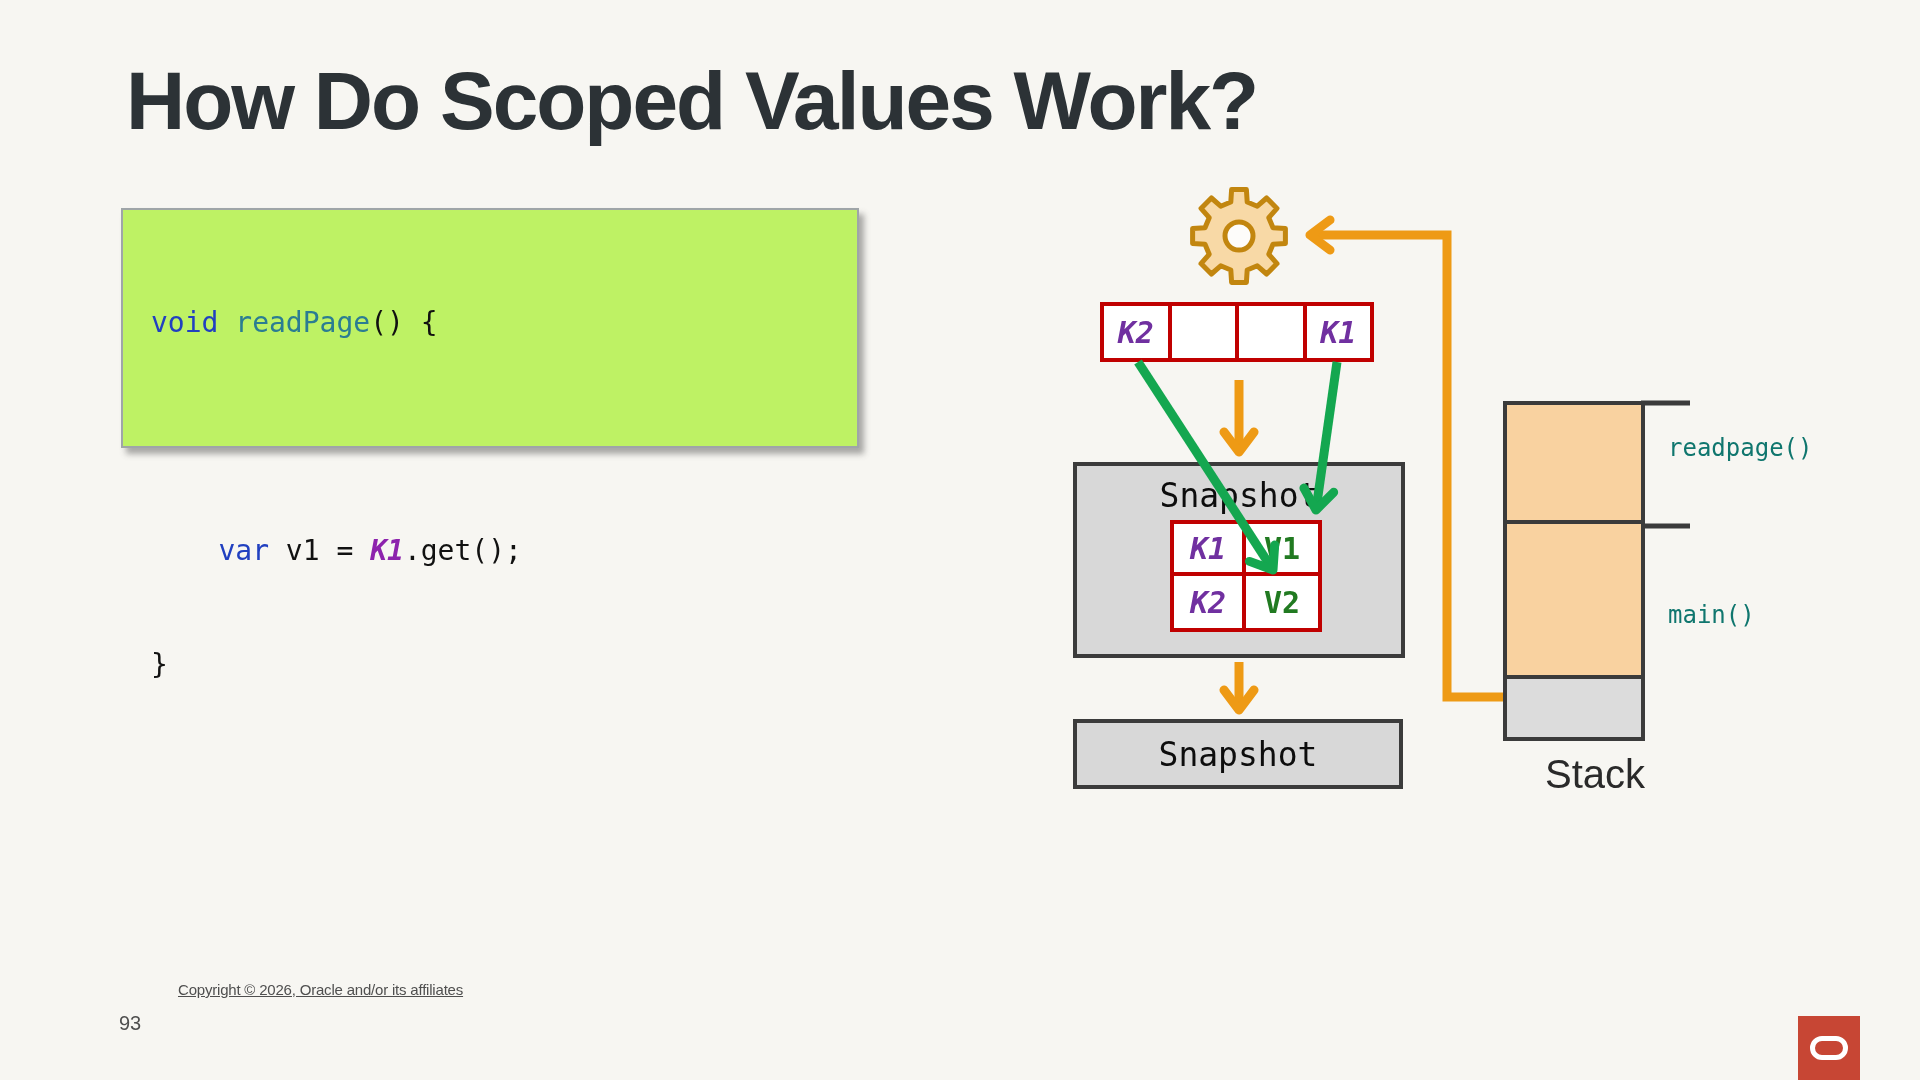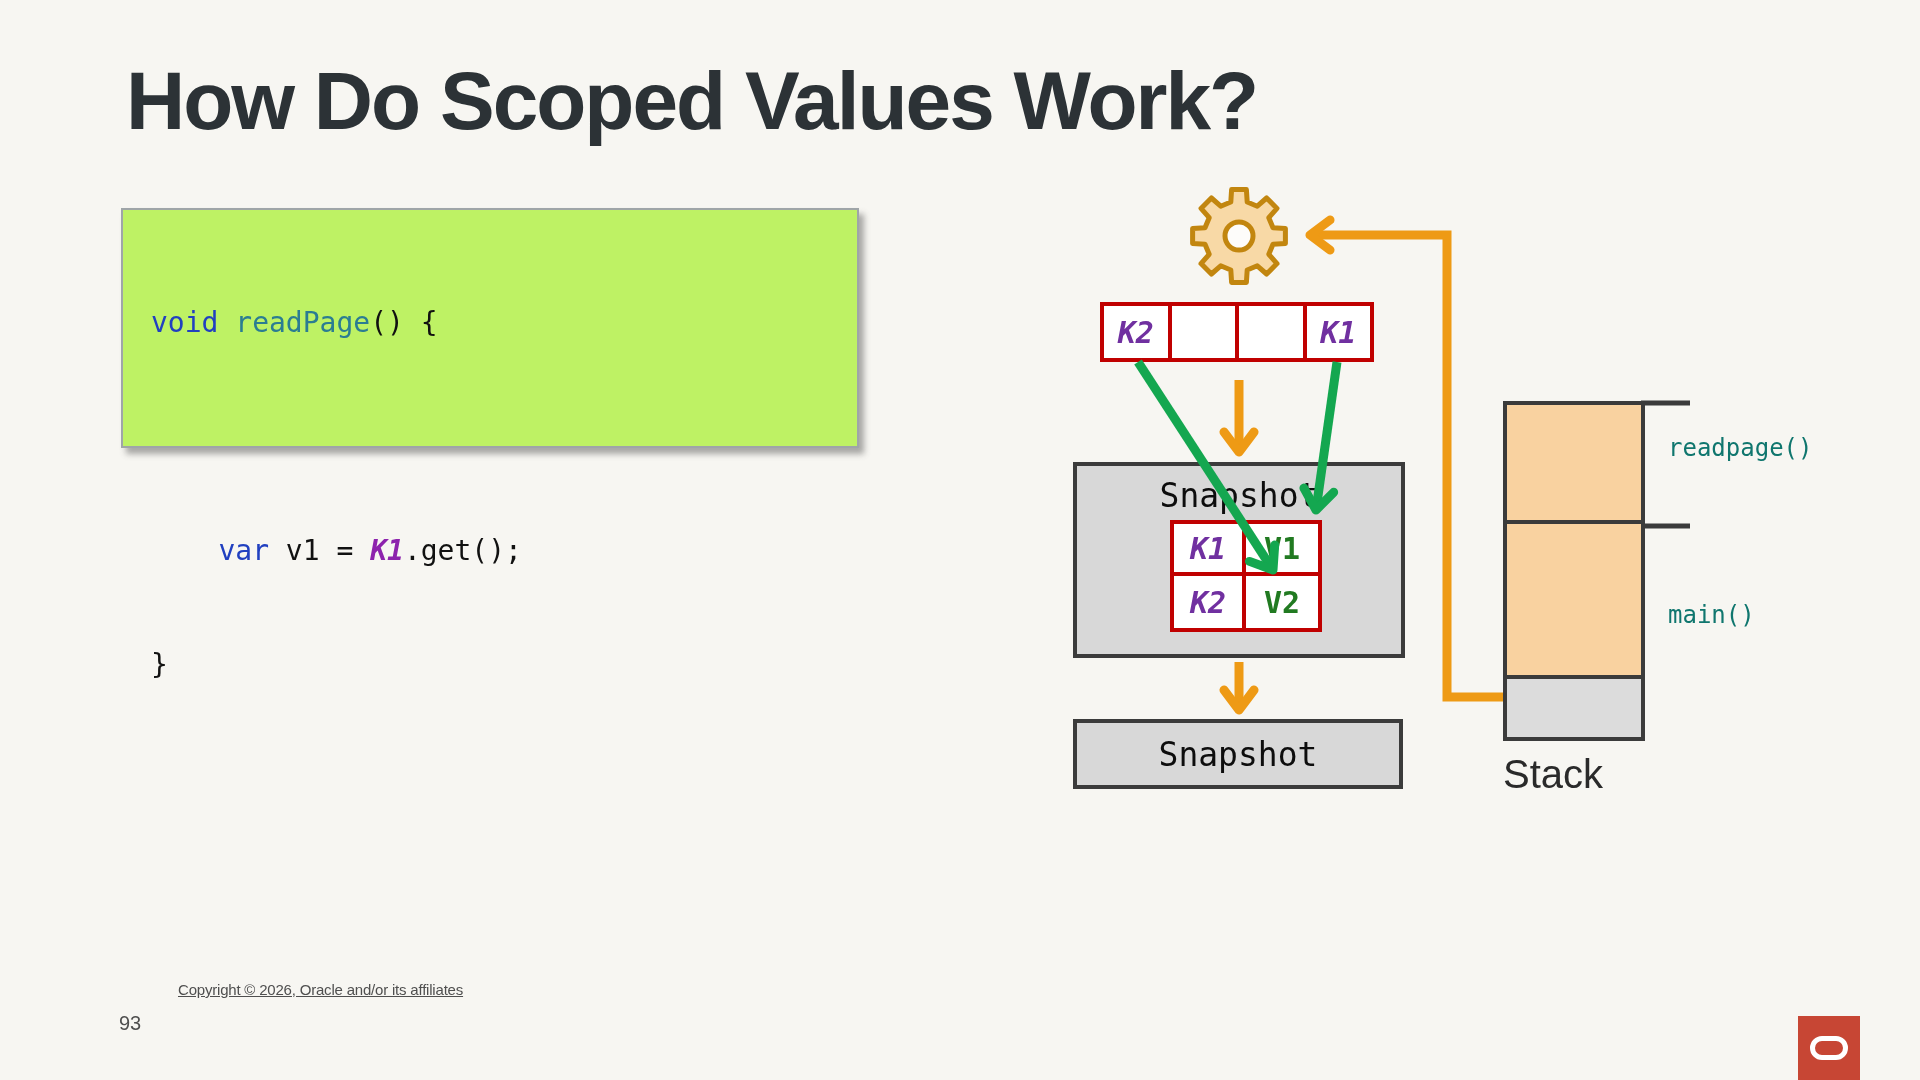--- a/index.html
+++ b/index.html
@@ -78,21 +78,21 @@
   .stack .f1{height:119px; background:var(--stack-fill); border-bottom:4px solid var(--box-border);}
   .stack .f2{height:155px; background:var(--stack-fill); border-bottom:4px solid var(--box-border);}
   .stack .f3{flex:1; background:#dcdcdc;}
   .frame-label{
     position:absolute; font-family:"DejaVu Sans Mono", monospace;
     font-size:24px; color:#0f766e; white-space:nowrap;
   }
   .lbl-readpage{left:1668px; top:434px;}
   .lbl-main{left:1668px; top:553px;margin-top:48px;}
   .stack-caption{
-    position:absolute; left:1503px; top:752px; width:142px; text-align:left;
+    position:absolute; left:1503px; top:752px; width:142px; text-align:right;
     font-family:"Liberation Sans", sans-serif; font-size:40px; color:#2a2a2a;
   }
   
   .overlay{position:absolute; left:0; top:0; width:1920px; height:1080px; pointer-events:none;}
   .oline{stroke:var(--arrow-orange); stroke-width:9; fill:none;}
   .gline{stroke:var(--arrow-green); stroke-width:9; fill:none;}
   .tick{stroke:var(--box-border); stroke-width:5;}
   .gear-body{fill:var(--gear-fill); stroke:var(--gear-stroke); stroke-width:5; stroke-linejoin:round;}
   .gear-hole{fill:#fdfcfa; stroke:var(--gear-stroke); stroke-width:5;}
   

